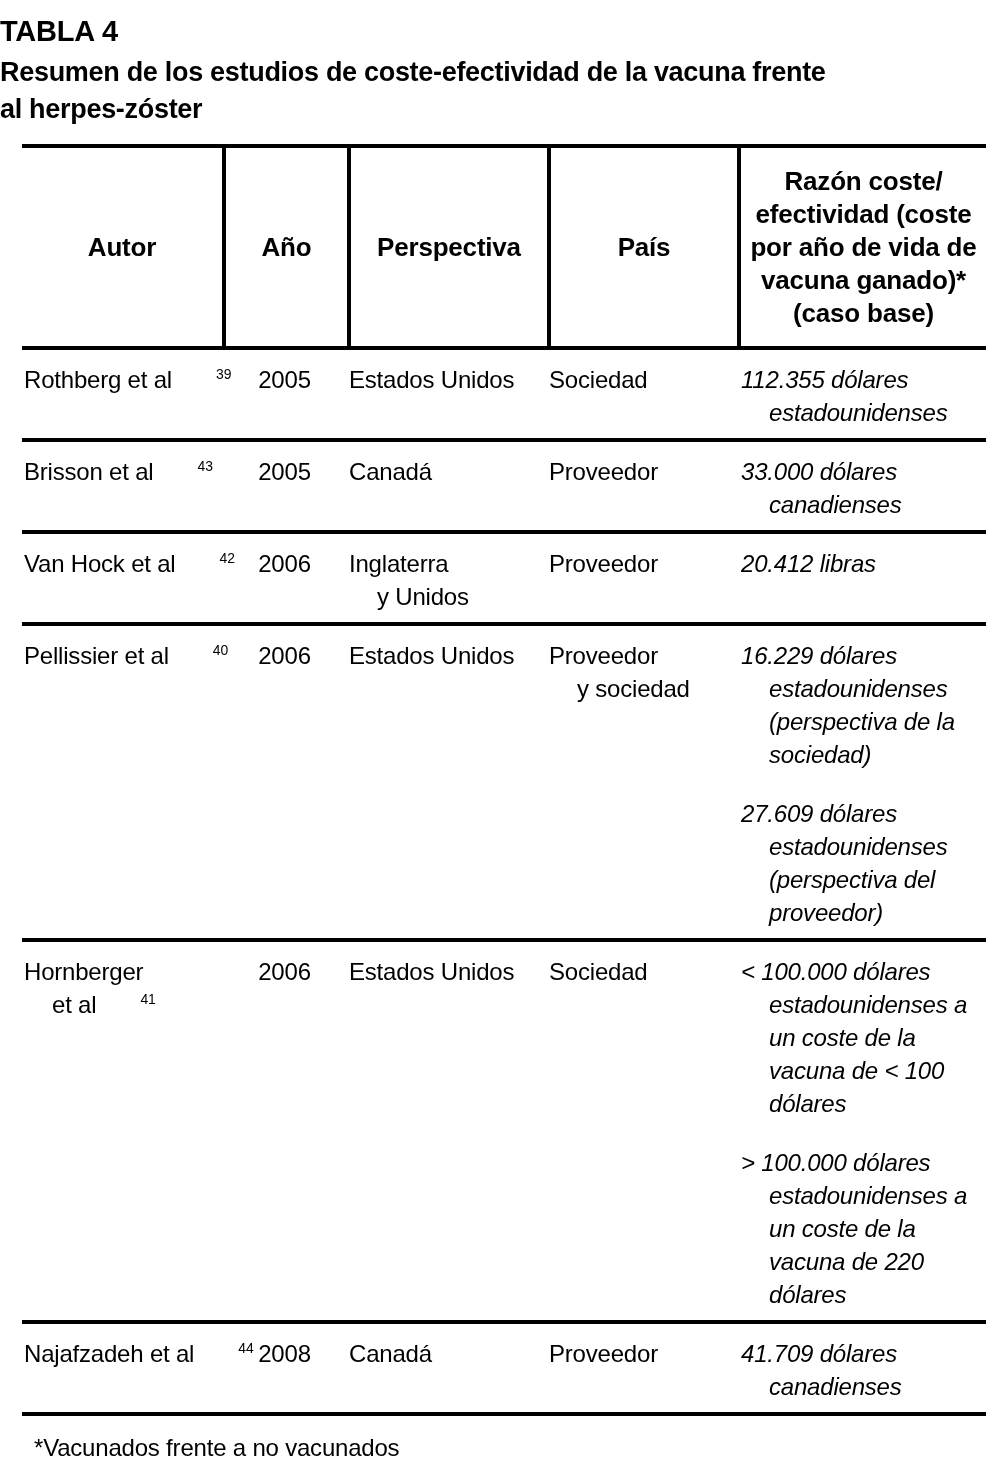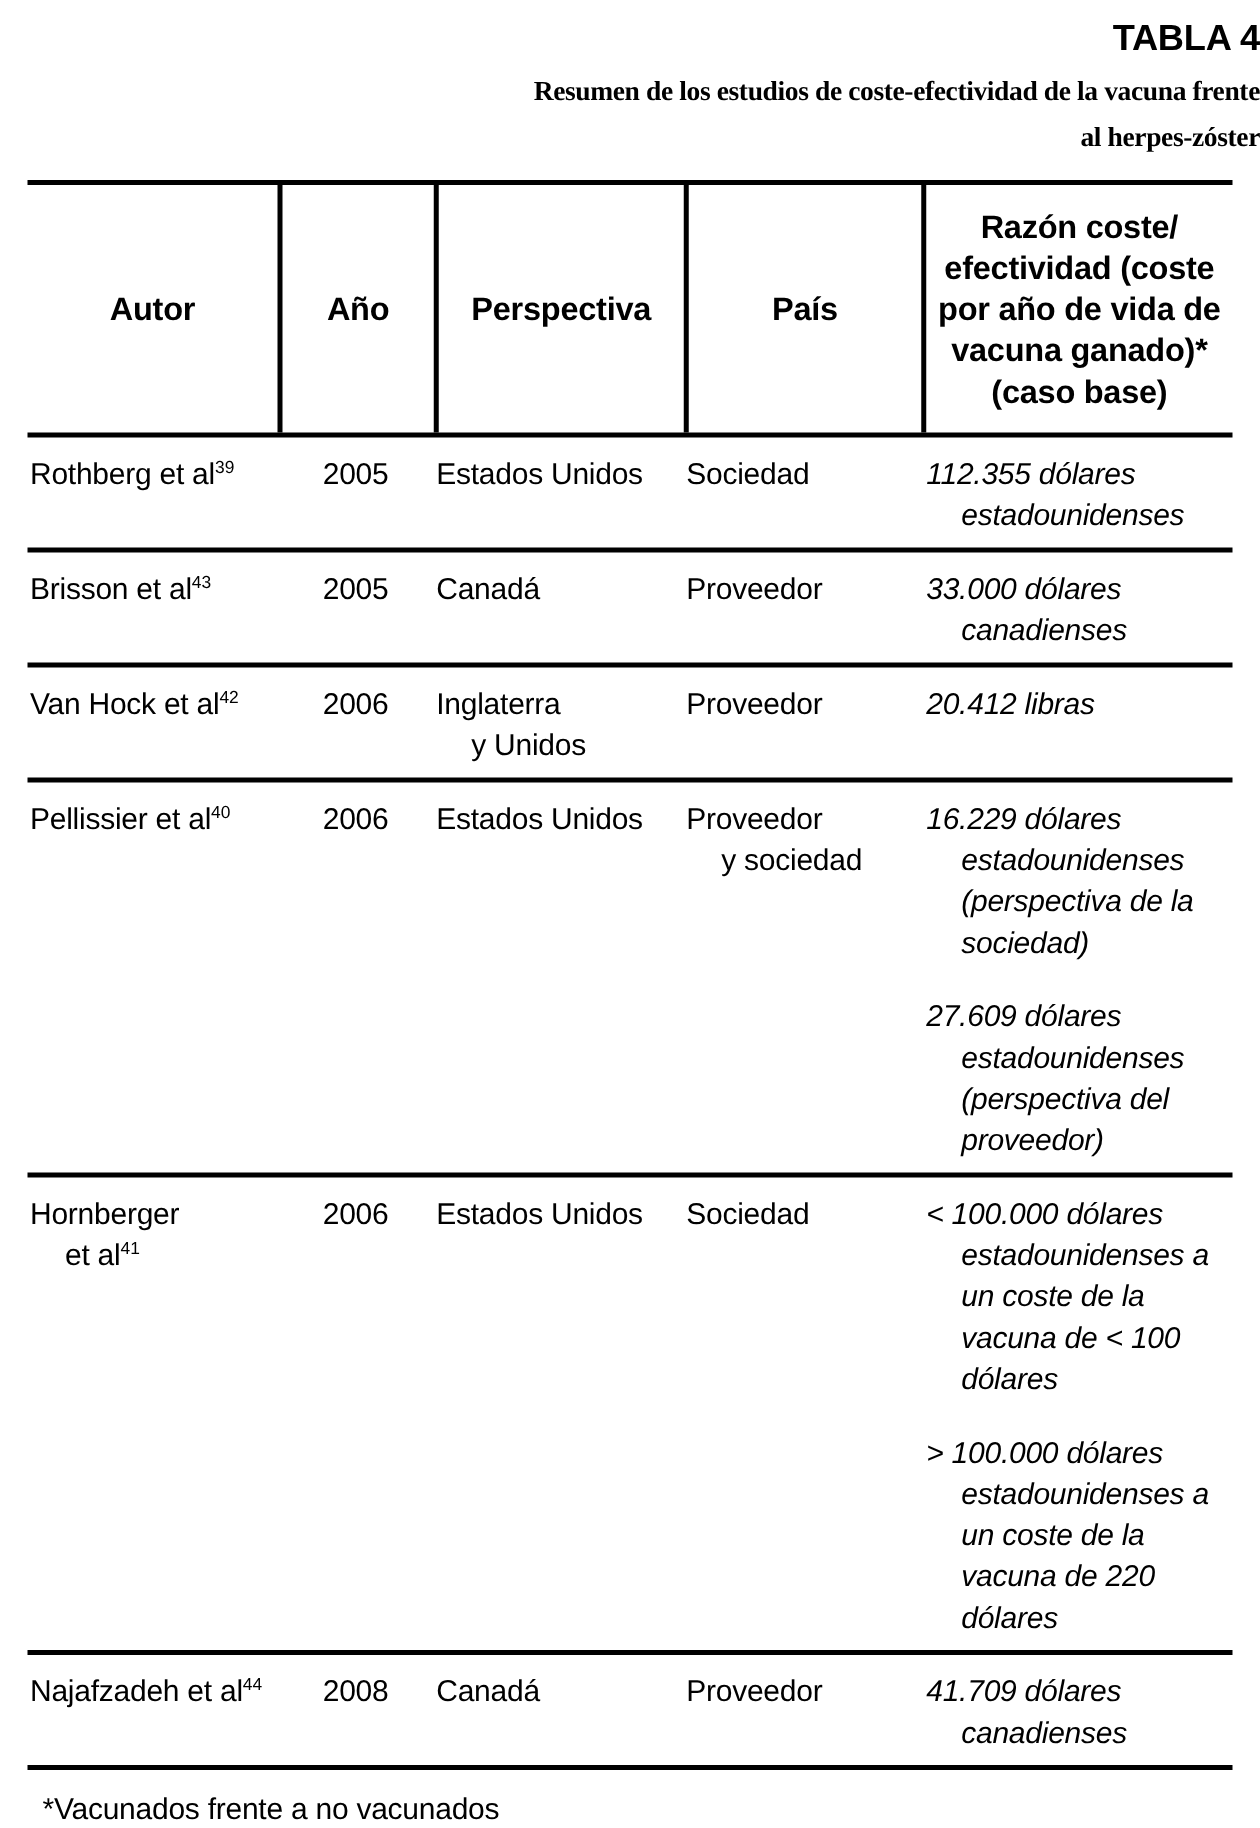--- a/index.html
+++ b/index.html
@@ -5,23 +5,23 @@
   * { box-sizing: border-box; }
   html, body { margin: 0; padding: 0; }
   body {
     width: 1008px;
     min-height: 1462px;
     background: #ffffff;
     color: #000000;
     font-family: "Liberation Sans", "DejaVu Sans", sans-serif;
     letter-spacing: -0.2px;
   }
-  .titleblock { text-align: right; padding-top: 14px; }
+  .titleblock { text-align: left; padding-top: 14px; }
   .t1 { font-size: 29px; font-weight: bold; line-height: 34px; }
-  .t2 { font-size: 22px; font-weight: bold; line-height: 37px; margin-top: 6px; margin-bottom: 16px; letter-spacing: -0.3px; font-family: Liberation Serif, serif; }
+  .t2 { font-size: 27px; font-weight: bold; line-height: 37px; margin-top: 6px; margin-bottom: 16px; letter-spacing: -0.3px; }
 
   .table { width: 964px; margin-left: 22px; border-top: 4px solid #000; }
   .thead {
     display: grid;
     grid-template-columns: 200px 125px 200px 190px 249px;
     border-bottom: 4px solid #000;
   }
   .th {
     display: flex; flex-direction: column;
     justify-content: center; align-items: center;
@@ -36,21 +36,21 @@
     grid-template-columns: 200px 125px 200px 190px 249px;
     border-bottom: 4px solid #000;
   }
   .td { font-size: 24px; line-height: 33px; padding: 13px 2px 9px 30px; text-indent: -28px; }
   .td.nowrap { white-space: nowrap; }
   .td.ano { text-align: center; text-indent: 0; padding-left: 2px; }
   .td.razon { text-indent: 0; padding-left: 4px; }
   .td.razon p { margin: 0; padding-left: 28px; text-indent: -28px; font-style: italic; }
   .td.razon p + p { margin-top: 26px; }
   .line2 { display: block; text-indent: 0; }
-  sup { font-size: 0.58em; line-height: 0; vertical-align: super; letter-spacing: 0; }
+  sup { font-size: 0.58em; line-height: 0; vertical-align: super; letter-spacing: 0; margin-left: 44px; }
 
   .footnote { font-size: 24px; margin: 18px 34px 24px; }
 </style>
 </head>
 <body>
 
 <header class="titleblock">
   <div class="t1">TABLA 4</div>
   <div class="t2">
     <div>Resumen de los estudios de coste-efectividad de la vacuna frente</div>

